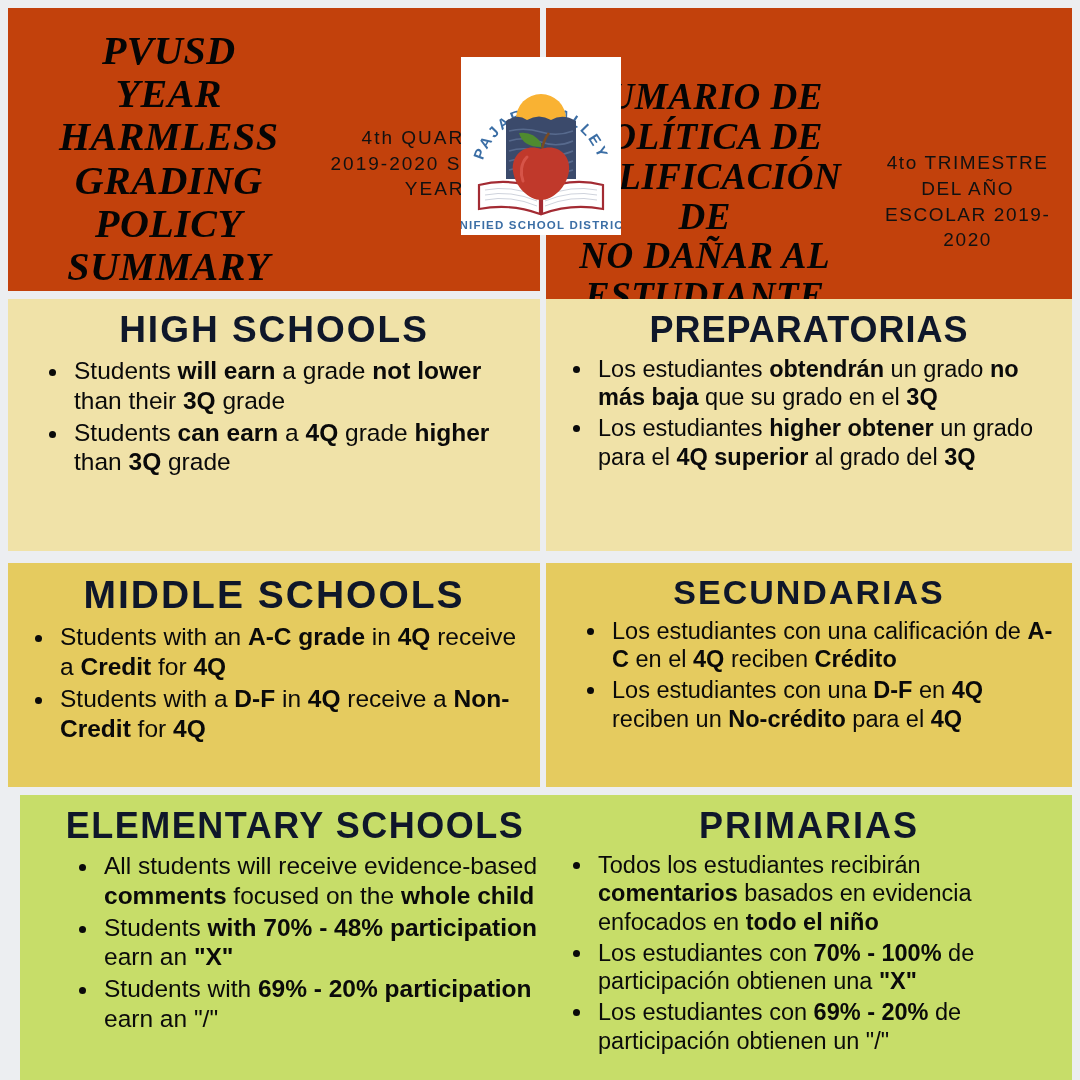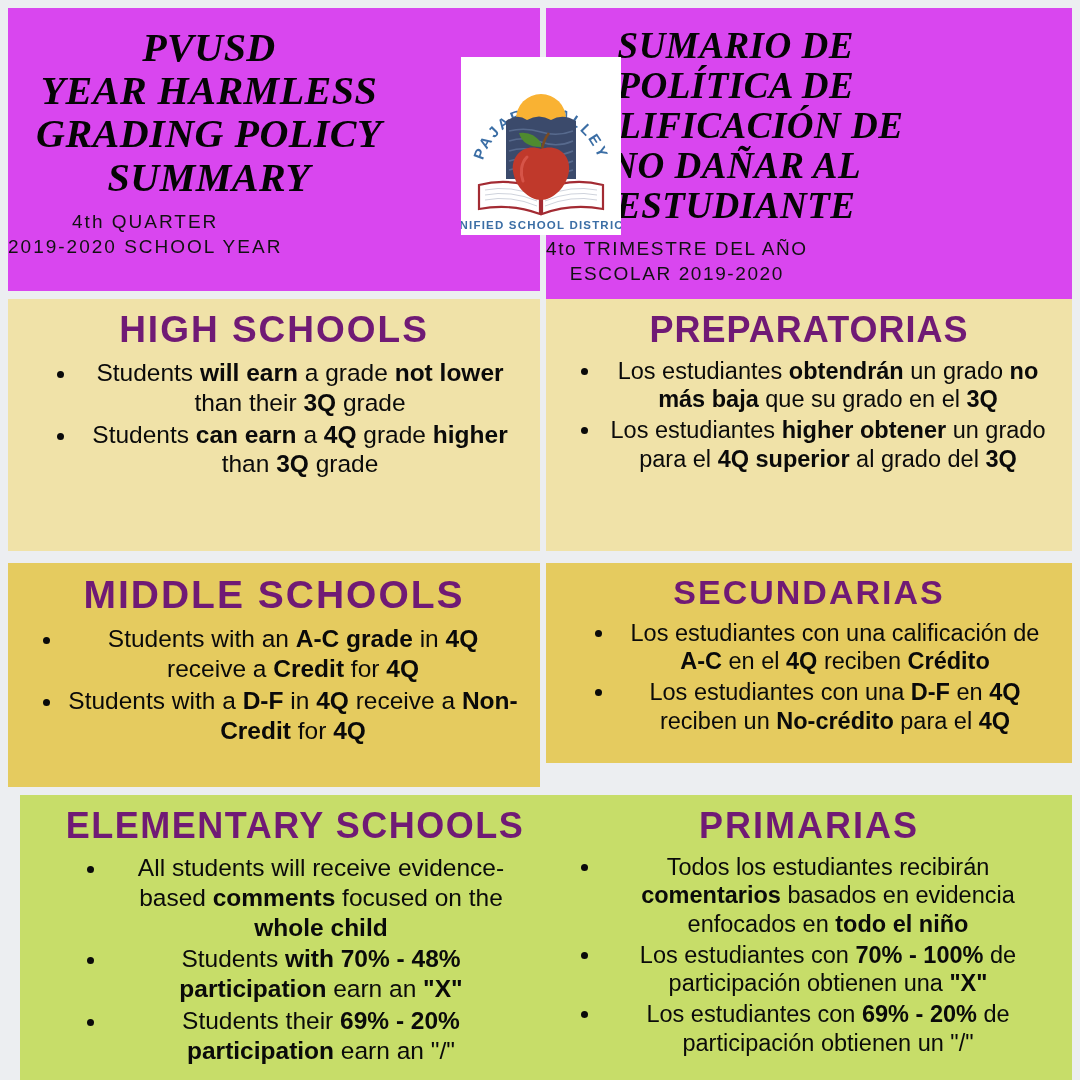--- a/index.html
+++ b/index.html
@@ -23,24 +23,24 @@
 
   
   .panel {
     position: absolute;
     box-sizing: border-box;
     overflow: hidden;
   }
 
   
   .hdr {
-    background: #d946ef;
+    background: #c2410c;
     display: flex;
-    flex-direction: column;
-    align-items: flex-start;
+    flex-direction: row;
+    align-items: center;
     justify-content: flex-start;
     padding-top: 18px;
   }
   .hdr-title {
     font-family: "Liberation Serif", serif;
     font-weight: bold;
     font-style: italic;
     color: #050505;
     text-align: center;
     line-height: 1.08;
@@ -76,38 +76,37 @@
   .sec {
     padding: 10px 14px 12px 14px;
   }
   .sec.cream { background: #f0e2a8; }
   .sec.gold  { background: #e5cb5f; }
   .sec.green { background: #c7dd69; }
 
   .sec-title {
     text-align: center;
     font-weight: bold;
-    color: #701a75;
+    color: #0f172a;
     letter-spacing: 1.5px;
     line-height: 1.05;
     margin: 2px 0 6px 0;
   }
   .t-hs  { font-size: 37px; letter-spacing: 2px; }
   .t-prep{ font-size: 36px; letter-spacing: 1px; }
   .t-ms  { font-size: 39px; letter-spacing: 2px; }
   .t-sec { font-size: 34px; letter-spacing: 2px; }
   .t-es  { font-size: 36px; letter-spacing: 1.5px; }
   .t-pri { font-size: 36px; letter-spacing: 2px; }
 
   ul.bullets {
-    margin: 8px;
+    margin: 0;
     padding-left: 42px;
     color: #0a0a0a;
     list-style-type: disc;
-    text-align: center;
   }
   ul.bullets li {
     line-height: 1.22;
     margin-bottom: 2px;
     padding-left: 4px;
   }
   ul.bullets.s24 li { font-size: 24.5px; }
   ul.bullets.s23 li { font-size: 23.5px; }
   ul.bullets b { font-weight: bold; }
 
@@ -207,34 +206,34 @@
   </div>
 
   <div class="panel sec gold" style="left:8px; top:563px; width:532px; height:224px;">
     <div class="sec-title t-ms">MIDDLE SCHOOLS</div>
     <ul class="bullets s24 ind-sm">
         <li><span>Students with an </span><b>A-C grade</b><span> in </span><b>4Q</b><span> receive a </span><b>Credit</b><span> for </span><b>4Q</b></li>
         <li><span>Students with a </span><b>D-F</b><span> in </span><b>4Q</b><span> receive a </span><b>Non-Credit</b><span> for </span><b>4Q</b></li>
       </ul>
   </div>
 
-  <div class="panel sec gold" style="left:546px; top:563px; width:526px; height:200px;">
+  <div class="panel sec gold" style="left:546px; top:563px; width:526px; height:224px;">
     <div class="sec-title t-sec">SECUNDARIAS</div>
     <ul class="bullets s23 ind-lg">
         <li><span>Los estudiantes con una calificación de </span><b>A-C</b><span> en el </span><b>4Q</b><span> reciben </span><b>Crédito</b></li>
         <li><span>Los estudiantes con una </span><b>D-F</b><span> en </span><b>4Q</b><span> reciben un </span><b>No-crédito</b><span> para el </span><b>4Q</b></li>
       </ul>
   </div>
 
   <div class="panel sec green" style="left:20px; top:795px; width:532px; height:285px;padding-left:32px;">
     <div class="sec-title t-es">ELEMENTARY SCHOOLS</div>
     <ul class="bullets s24 ind-lg">
         <li><span>All students will receive evidence-based </span><b>comments</b><span> focused on the </span><b>whole child</b></li>
         <li><span>Students </span><b>with 70% - 48% participation</b><span> earn an </span><b>"X"</b></li>
-        <li><span>Students their </span><b>69% - 20% participation</b><span> earn an </span><span>"/"</span></li>
+        <li><span>Students with </span><b>69% - 20% participation</b><span> earn an </span><span>"/"</span></li>
       </ul>
   </div>
 
   <div class="panel sec green" style="left:546px; top:795px; width:526px; height:285px;">
     <div class="sec-title t-pri">PRIMARIAS</div>
     <ul class="bullets s23 ind-sm">
         <li><span>Todos los estudiantes recibirán </span><b>comentarios</b><span> basados en evidencia enfocados en </span><b>todo el niño</b></li>
         <li><span>Los estudiantes con </span><b>70% - 100%</b><span> de participación obtienen una </span><b>"X"</b></li>
         <li><span>Los estudiantes con </span><b>69% - 20%</b><span> de participación obtienen un </span><span>"/"</span></li>
       </ul>

